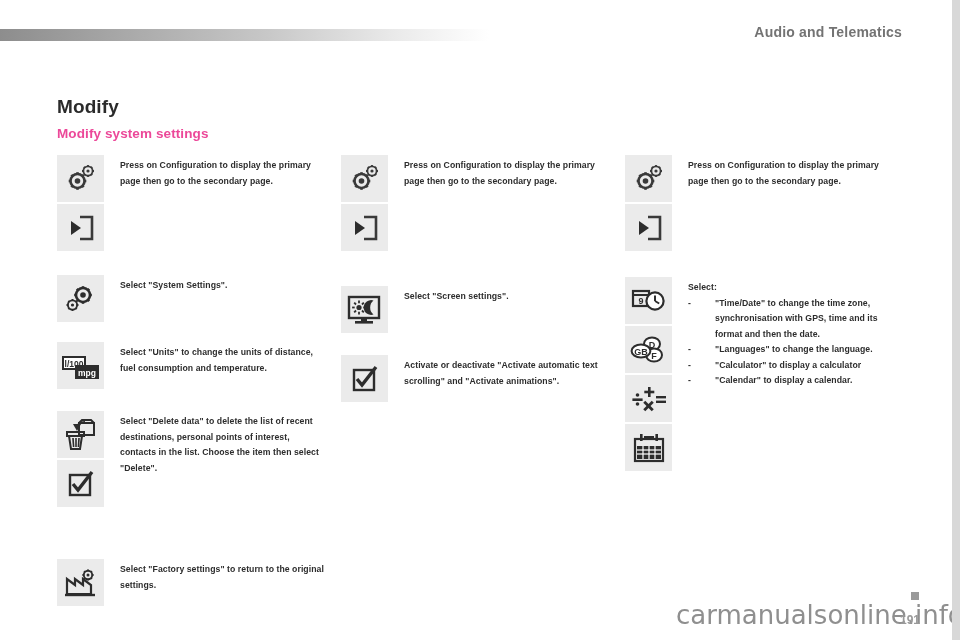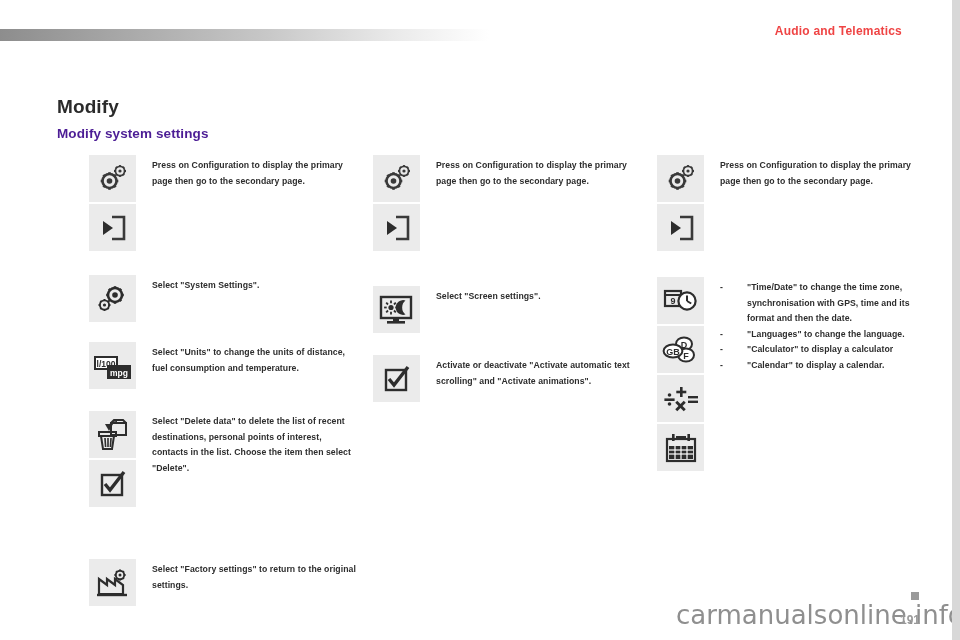--- a/index.html
+++ b/index.html
@@ -21,53 +21,52 @@
     left: 0;
     top: 29px;
     width: 489px;
     height: 12px;
     background: linear-gradient(to right, #8d8d8d 0%, #a8a8a8 25%, #c8c8c8 55%, #e9e9e9 80%, #ffffff 100%);
   }
   .header-title {
     position: absolute;
     right: 58px;
     top: 24px;
-    font-size: 12px;
+    font-size: 14px;
     font-weight: bold;
-    color: #ef4444;
+    color: #737373;
     letter-spacing: 0.2px;
     white-space: nowrap;
   }
 
   
   .page-title {
     position: absolute;
     left: 57px;
     top: 96px;
     font-size: 19px;
     font-weight: bold;
     color: #2b2b2b;
     letter-spacing: 0.1px;
   }
   .page-subtitle {
     position: absolute;
     left: 57px;
     top: 126px;
     font-size: 13.5px;
     font-weight: bold;
-    color: #4c1d95;
+    color: #ec4899;
     letter-spacing: 0.1px;
   }
 
   
   .column {
     position: absolute;
     top: 155px;
     width: 270px;
-    margin-left: 32px;
   }
   .col1 { left: 57px; }
   .col2 { left: 341px; }
   .col3 { left: 625px; }
 
   
   .block {
     position: relative;
     display: flex;
     align-items: flex-start;
@@ -483,20 +482,21 @@
             <line x1="5" y1="18" x2="29" y2="18"></line>
             <line x1="5" y1="22" x2="29" y2="22"></line>
           </g>
           <rect x="8" y="2" width="2.6" height="7" fill="#2d2d2d"></rect>
           <rect x="23.4" y="2" width="2.6" height="7" fill="#2d2d2d"></rect>
           <line x1="12" y1="5" x2="22" y2="5" stroke="#2d2d2d" stroke-width="2"></line>
         </svg>
       </div>
     </div>
     <div class="block-text">
+      <div>Select:</div>
       <ul class="bullet-list">
         <li><span class="dash">-</span><span>"Time/Date" to change the time zone, synchronisation with GPS, time and its format and then the date.</span></li>
         <li><span class="dash">-</span><span>"Languages" to change the language.</span></li>
         <li><span class="dash">-</span><span>"Calculator" to display a calculator</span></li>
         <li><span class="dash">-</span><span>"Calendar" to display a calendar.</span></li>
       </ul>
     </div>
   </div>
 
 </div>

